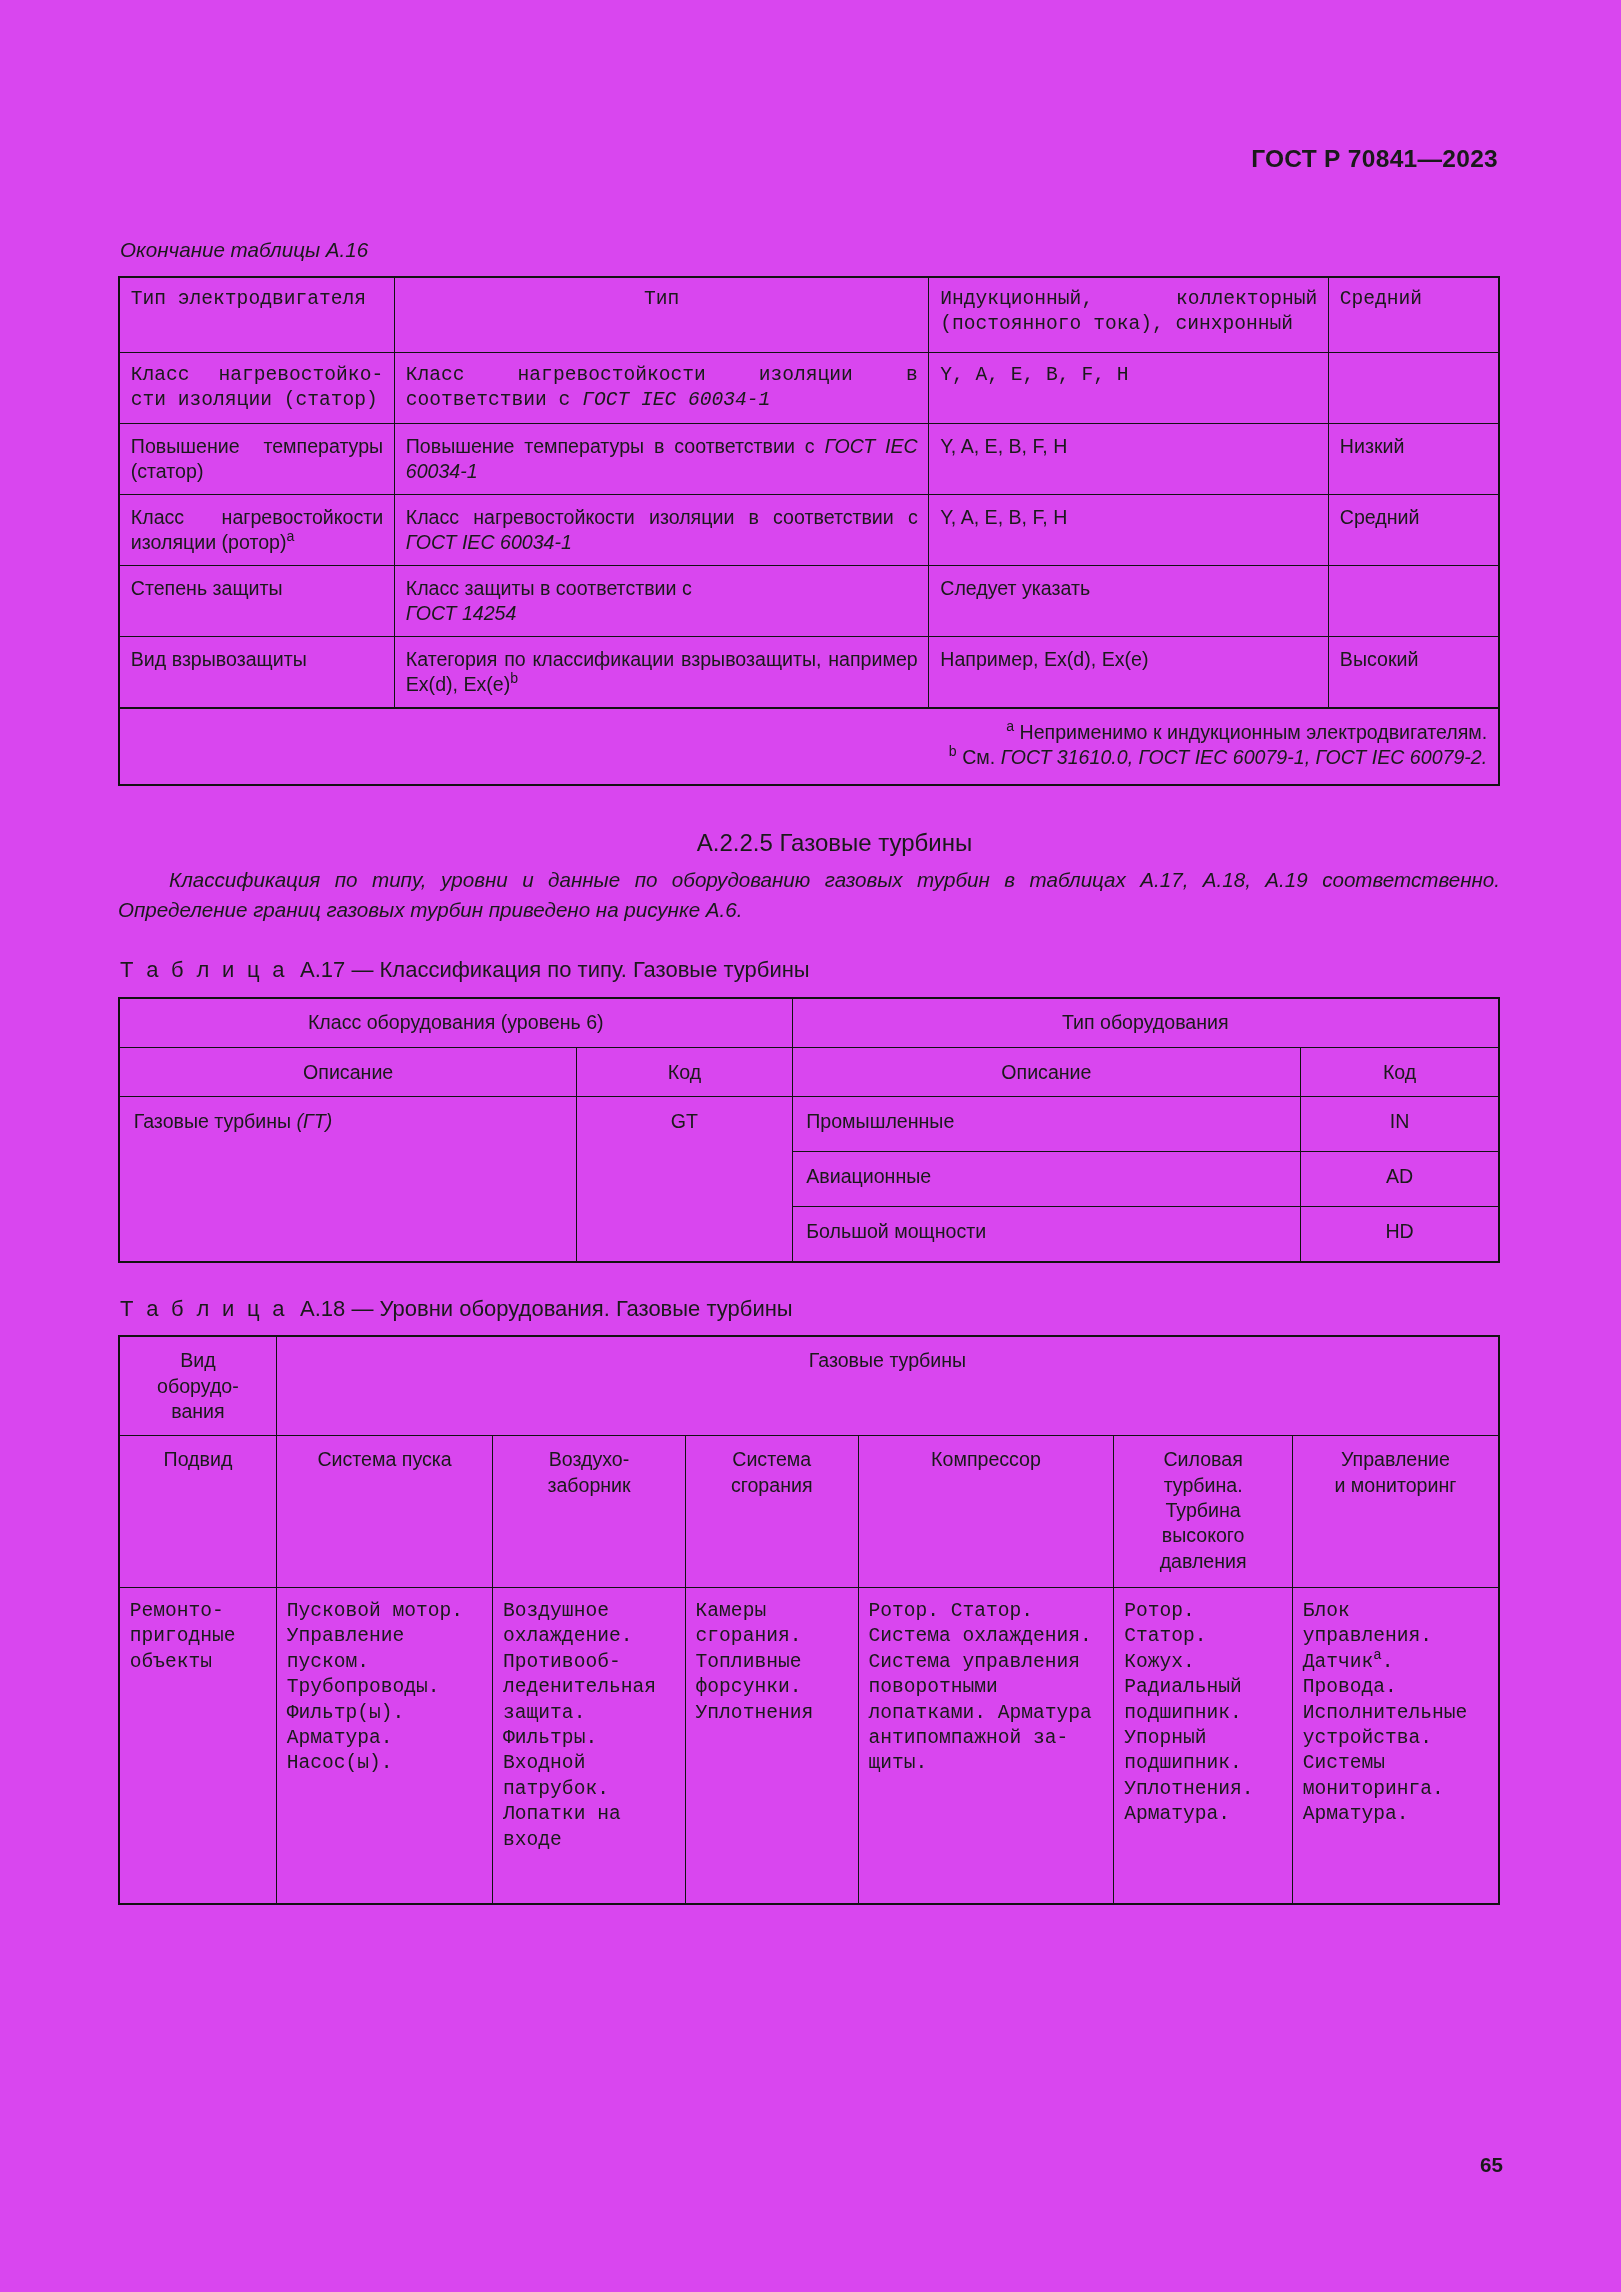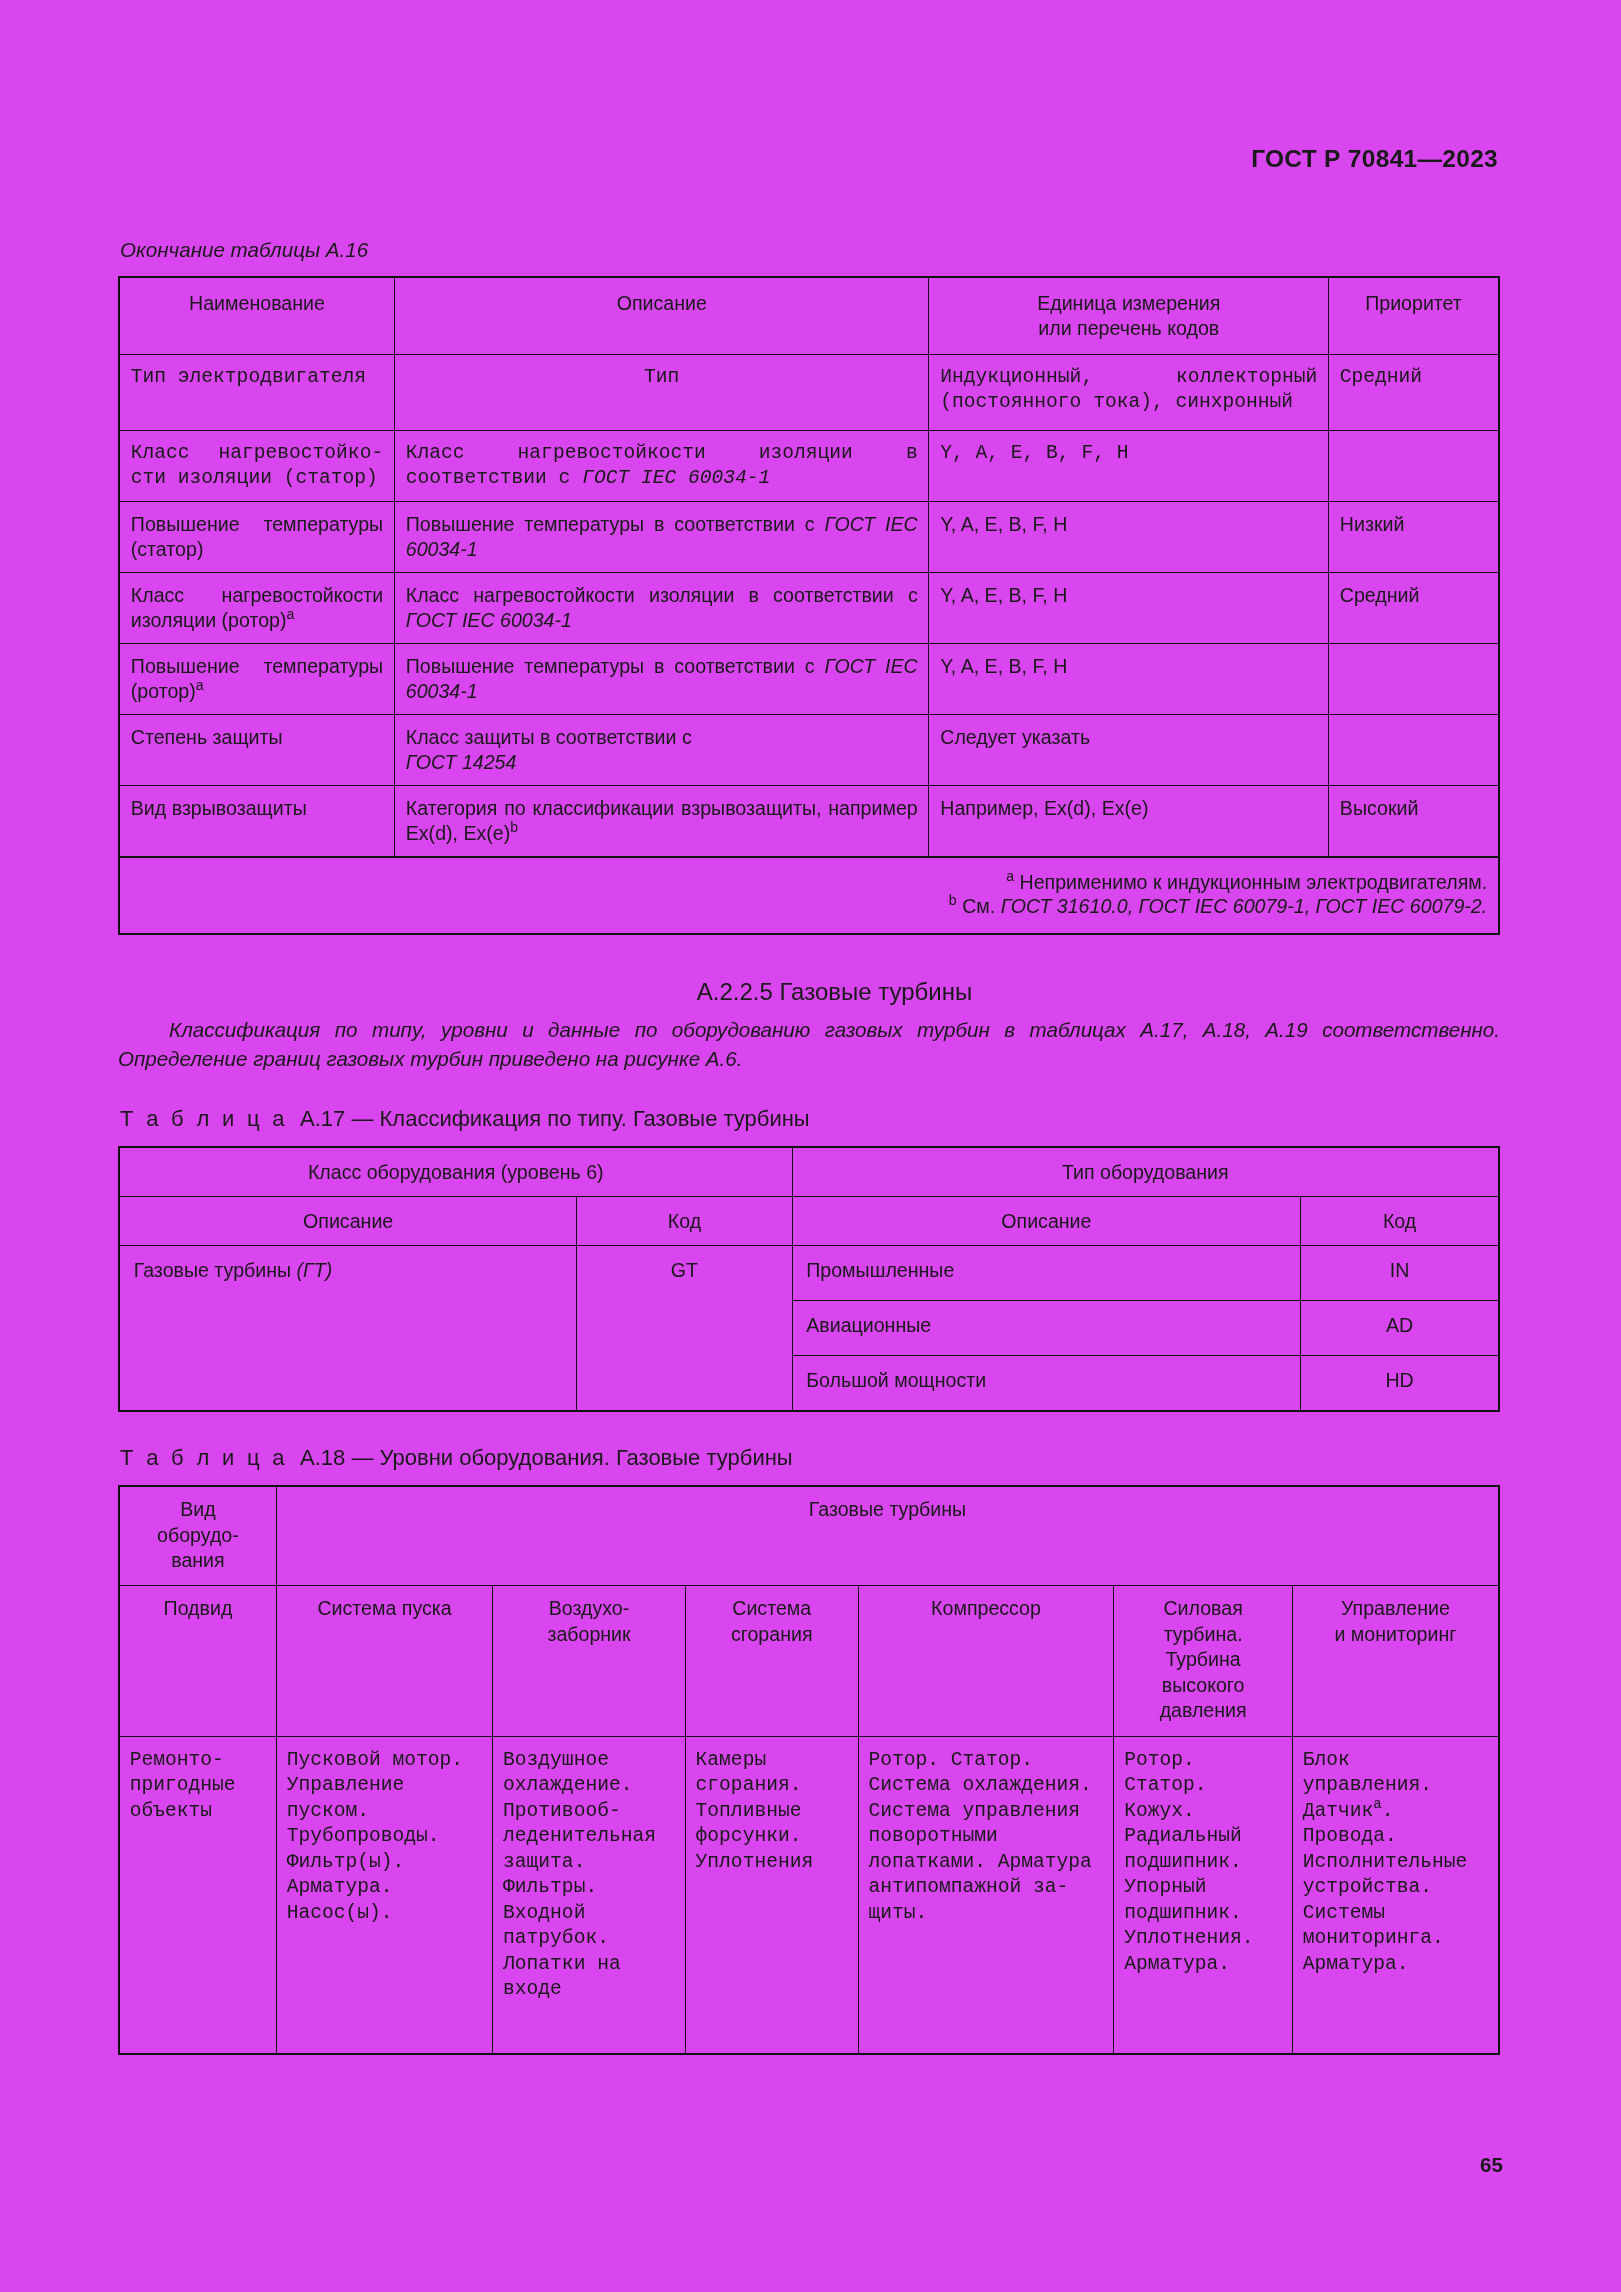--- a/index.html
+++ b/index.html
@@ -154,29 +154,20 @@
     <div class="tbl-continuation">Окончание таблицы А.16</div>
 
     <table class="framed" id="table-a16">
       <colgroup>
         <col class="c1">
           <col class="c2">
           <col class="c3">
           <col class="c4">
       </colgroup>
       <tbody>
-        <tr class="hdr">
-          <td class="ctr mid">Наименование</td>
-          <td class="ctr mid">Описание</td>
-          <td class="ctr mid">
-            <span>Единица измерения</span><br>
-            <span>или перечень кодов</span>
-          </td>
-          <td class="ctr mid">Приоритет</td>
-        </tr>
 
         <tr style="height:76px;font-family:Liberation Mono, monospace;">
           <td>Тип электродвигателя</td>
           <td class="ctr">Тип</td>
           <td class="just">Индукционный, коллекторный (постоянного тока), синхронный</td>
           <td>Средний</td>
         </tr>
 
         <tr style="height:71px;font-family:Liberation Mono, monospace;">
           <td class="just">Класс  нагревостойко­сти изоляции (статор)</td>
@@ -192,26 +183,20 @@
           <td>Низкий</td>
         </tr>
 
         <tr style="height:71px;">
           <td class="just"><span>Класс  нагревостойко­сти изоляции (ротор)</span><sup>a</sup></td>
           <td class="just"><span>Класс нагревостойкости изоляции в соответствии с </span><span class="ital">ГОСТ IEC 60034-1</span></td>
           <td>Y, A, E, B, F, H</td>
           <td>Средний</td>
         </tr>
 
-        <tr style="height:71px;">
-          <td class="just"><span>Повышение темпера­туры (ротор)</span><sup>a</sup></td>
-          <td class="just"><span>Повышение температуры в соответствии с </span><span class="ital">ГОСТ IEC 60034-1</span></td>
-          <td>Y, A, E, B, F, H</td>
-          <td></td>
-        </tr>
 
         <tr style="height:71px;">
           <td>Степень защиты</td>
           <td><span>Класс защиты в соответствии с </span><br><span class="ital">ГОСТ 14254</span></td>
           <td>Следует указать</td>
           <td></td>
         </tr>
 
         <tr style="height:71px;">
           <td>Вид взрывозащиты</td>

